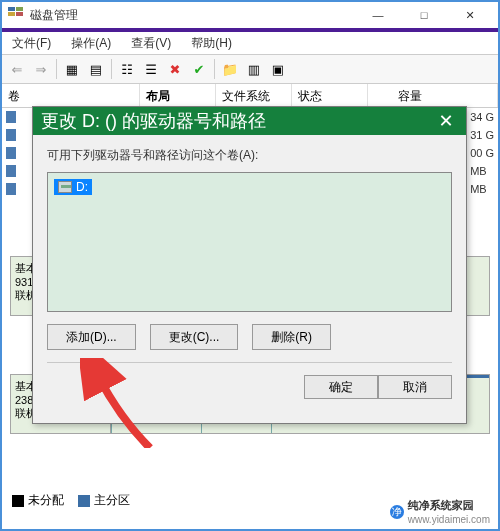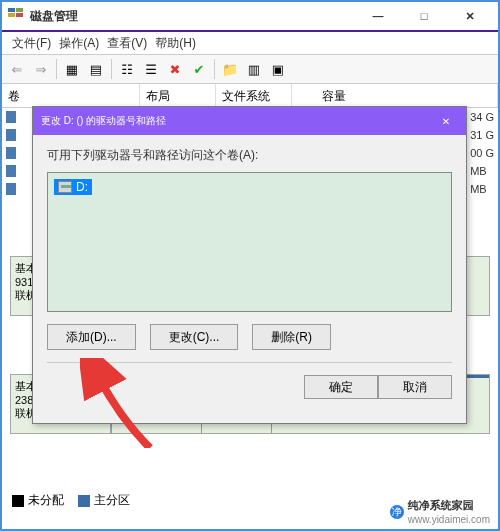--- a/index.html
+++ b/index.html
@@ -1,41 +1,41 @@
 <!DOCTYPE html>
 <html><head>
 <meta charset="utf-8">
 <style>
 * { box-sizing: border-box; font-family: "Microsoft YaHei", "Segoe UI", sans-serif; }
 body { margin: 0; background: #fff; width: 500px; height: 531px; overflow: hidden; position: relative; border: 2px solid #4a90d9; }
 
 
-.titlebar { height: 30px; background: #fff; display: flex; align-items: center; padding: 0 6px; border-bottom: 2px solid #4c1d95; font-weight: bold; }
+.titlebar { height: 30px; background: #fff; display: flex; align-items: center; padding: 0 6px; border-bottom: 4px solid #4c1d95; }
 .titlebar-icon { width: 16px; height: 16px; margin-right: 6px; display: flex; flex-direction: column; }
 .titlebar-icon .row { display: flex; gap: 1px; }
 .titlebar-icon .blk { width: 7px; height: 4px; margin-bottom: 1px; }
 .ti-b { background: #3b6ea5; } .ti-g { background: #7fa04f; } .ti-y { background: #c9a63b; } .ti-r { background: #b55; }
 .titlebar-title { font-size: 12px; color: #333; flex: 1; }
 .sysbtns { display: flex; gap: 2px; }
 .sysbtn { width: 44px; height: 28px; display: flex; align-items: center; justify-content: center; font-size: 11px; color: #333; }
 
 
-.menubar { height: 22px; display: flex; align-items: center; padding: 0 6px; gap: 0; font-size: 12px; color: #333; }
+.menubar { height: 22px; display: flex; align-items: center; padding: 0 6px; gap: 12px; font-size: 12px; color: #333; }
 .menu-item { padding: 2px 4px; }
 
 
 .toolbar { height: 30px; border-top: 1px solid #ccc; border-bottom: 1px solid #ccc; display: flex; align-items: center; padding: 0 4px; gap: 2px; background: #f7f7f7; }
 .tb-btn { width: 22px; height: 22px; display: flex; align-items: center; justify-content: center; font-size: 13px; border: 1px solid transparent; }
 .tb-sep { width: 1px; height: 20px; background: #ccc; margin: 0 2px; }
 .tb-btn.disabled { color: #999; }
 
 
 .colhead { height: 24px; display: flex; border-bottom: 1px solid #ccc; background: #fff; font-size: 12px; }
 .colhead > div { padding: 4px 6px; border-right: 1px solid #e0e0e0; white-space: nowrap; overflow: hidden; }
-.col-v { width: 138px; } .col-l { width: 76px; } .col-t { width: 76px; } .col-f { width: 76px; } .col-s { width: 76px; } .col-c { flex: 1; margin-left: 24px; }
+.col-v { width: 138px; } .col-l { width: 76px; font-weight: bold; } .col-t { width: 76px; } .col-f { width: 76px; } .col-s { width: 76px; } .col-c { flex: 1; margin-left: 24px; }
 
 
 .disklist { position: relative; background: #fff; }
 .vol-row { height: 18px; display: flex; align-items: center; font-size: 11px; }
 .vol-row .bar { width: 10px; height: 12px; background: #4a7ab0; margin: 0 4px; }
 .right-vals { position: absolute; right: 4px; top: 0; font-size: 11px; color: #333; text-align: left; }
 .right-vals div { height: 18px; line-height: 18px; }
 
 
 .panes { position: absolute; left: 8px; right: 8px; }
@@ -48,21 +48,21 @@
 .legend { position: absolute; bottom: 20px; left: 10px; display: flex; gap: 14px; font-size: 12px; align-items: center; }
 .legend .sw { width: 12px; height: 12px; display: inline-block; vertical-align: middle; margin-right: 4px; }
 .sw-black { background: #000; } .sw-blue { background: #3b6ea5; }
 
 
 .watermark { position: absolute; bottom: 4px; right: 8px; font-size: 11px; color: #333; display: flex; align-items: center; gap: 4px; }
 .wm-ico { width: 14px; height: 14px; border-radius: 50%; background: #2a7de1; display: inline-flex; align-items: center; justify-content: center; color: #fff; font-size: 10px; }
 
 
 .dlg { position: absolute; left: 30px; top: 104px; width: 435px; background: #f0f0f0; border: 1px solid #7b7b7b; box-shadow: 2px 2px 6px rgba(0,0,0,.25); }
-.dlg-title { height: 28px; background: #8b5cf6; color: #fff; display: flex; align-items: center; padding: 0 8px; font-size: 10px; }
+.dlg-title { height: 28px; background: #15803d; color: #fff; display: flex; align-items: center; padding: 0 8px; font-size: 18px; }
 .dlg-title .t { flex: 1; }
 .dlg-close { width: 40px; height: 28px; display: flex; align-items: center; justify-content: center; margin-right: -8px; }
 .dlg-body { padding: 12px 14px; }
 .dlg-instr { font-size: 12px; color: #333; margin-bottom: 8px; }
 .listbox { width: 100%; height: 140px; background: #daece0; border: 1px solid #888; padding: 6px; }
 .lb-item { display: inline-flex; align-items: center; gap: 4px; background: #0a84ff; color: #fff; padding: 1px 4px; font-size: 12px; }
 .drive-ico { width: 14px; height: 12px; background: #cfd8dc; border: 1px solid #888; position: relative; }
 .drive-ico:before { content: ""; position: absolute; top: 3px; left: 2px; width: 10px; height: 3px; background: #7a8; }
 .btn-row { display: flex; gap: 14px; margin: 12px 0; }
 .btn, .btn2 { height: 24px; font-size: 12px; background: #e9e9e9; border: 1px solid #999; padding: 12px 18px; display: inline-flex; align-items: center; }
@@ -116,20 +116,21 @@
   <div class="tb-sep"></div>
   <div class="tb-btn">📁</div>
   <div class="tb-btn">▥</div>
   <div class="tb-btn">▣</div>
 </div>
 
 <div class="colhead">
   <div class="col-v">卷</div>
   <div class="col-l">布局</div>
   <div class="col-f">文件系统</div>
+  <div class="col-s">状态</div>
   <div class="col-c">容量</div>
 </div>
 
 <div class="disklist" style="height:90px;">
   <div class="vol-row">
       <span class="bar"></span>
     </div>
   <div class="vol-row">
       <span class="bar"></span>
     </div>

